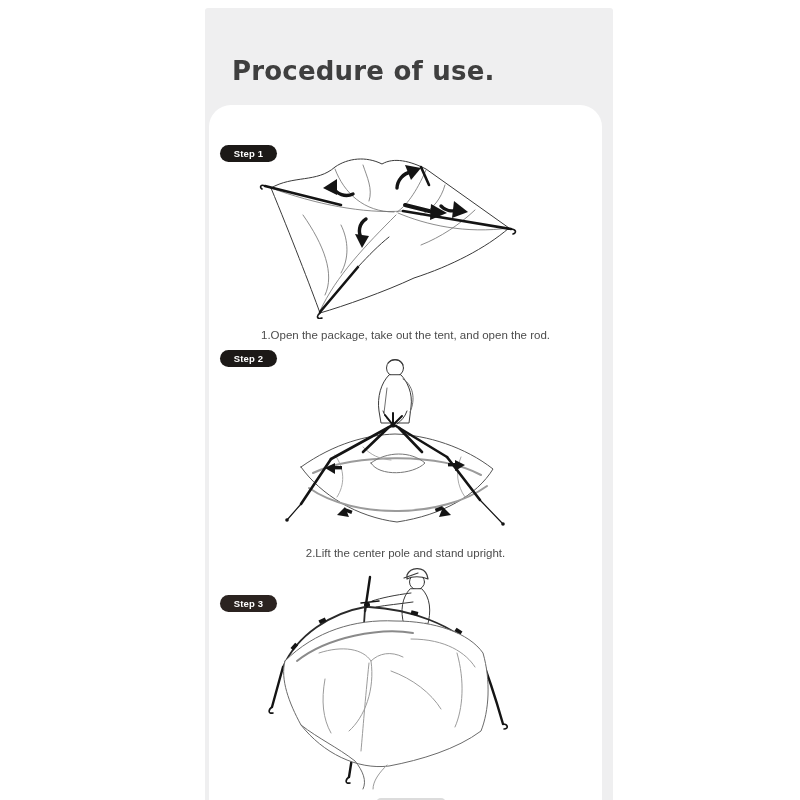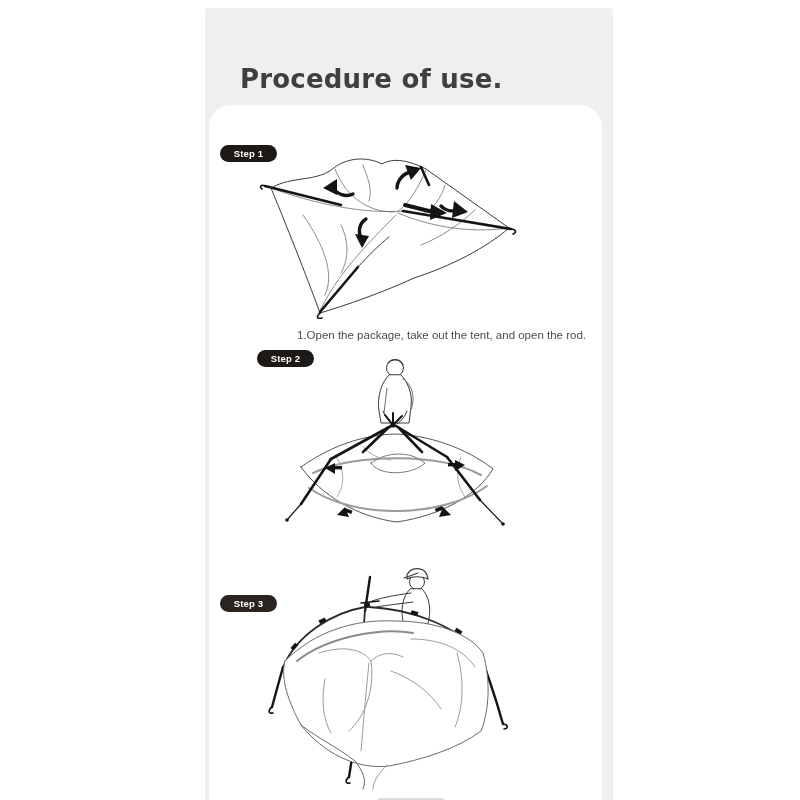--- a/index.html
+++ b/index.html
@@ -5,42 +5,42 @@
   html,body{margin:0;padding:0;}
   body{
     width:800px;height:800px;position:relative;background:#ffffff;
     font-family:"Liberation Sans",sans-serif;overflow:hidden;
   }
   .section{
     position:absolute;left:205px;top:8px;width:408px;height:792px;
     background:#efeff0;border-radius:3px 3px 0 0;
   }
   .section-title{
-    position:absolute;left:23px;top:42px;margin:12px;
+    position:absolute;left:23px;top:42px;margin:4px;
     font-family:"DejaVu Sans","Liberation Sans",sans-serif;
     font-size:26px;line-height:34px;font-weight:600;color:#3f3f3f;letter-spacing:0.2px;
   }
   .card{
     position:absolute;left:4px;top:97px;width:393px;height:695px;
     background:#ffffff;border-radius:22px 22px 0 0;overflow:hidden;
   }
   .badge{
     position:absolute;left:11px;width:57px;height:17px;
     background:#1c1917;border-radius:9px;color:#ffffff;
     font-size:9.5px;font-weight:bold;letter-spacing:0.2px;
     display:flex;align-items:center;justify-content:center;
   }
   .badge.b1{top:40px;}
-  .badge.b2{top:245px;margin-left:37px;}
+  .badge.b2{top:245px;}
   .badge.b3{top:490px;background:#2b2320;}
   .caption{
     position:absolute;left:0;width:100%;margin:0;text-align:center;
     font-size:11.5px;color:#4c4c4c;line-height:14px;
   }
-  .caption.c1{top:223px;padding-left:36px;}
+  .caption.c1{top:223px;}
   .caption.c2{top:441px;}
   .illus{position:absolute;}
   .illus.i1{left:36px;top:50px;}
   .illus.i2{left:66px;top:250px;}
   .illus.i3{left:52px;top:456px;}
   .next-peek{
     position:absolute;left:167px;top:693px;width:70px;height:10px;
     background:#9a9a9a;opacity:0.35;border-radius:5px 5px 0 0;
   }
 </style>
@@ -164,20 +164,21 @@
               <polygon points="62,160 70,152 74,162"></polygon>
               <rect x="70" y="153" width="8" height="3.4" transform="rotate(20 70 153)"></rect>
             </g>
           <g>
               <polygon points="176,160 168,152 164,162"></polygon>
               <rect x="160" y="151" width="8" height="3.4" transform="rotate(-20 168 153)"></rect>
             </g>
         </g>
       </g>
     </svg>
+    <p class="caption c2">2.Lift the center pole and stand upright.</p>
 
     <span class="badge b3">Step 3</span>
     <svg class="illus i3" width="266" height="240" viewBox="0 0 266 240">
       <g fill="none" stroke="#3a3a3a" stroke-width="1" stroke-linecap="round" stroke-linejoin="round">
 
         <g>
           <circle cx="156" cy="21" r="7.5" fill="#ffffff"></circle>
           <path d="M146,14 C150,5 163,6 166,14 L167,18 C160,15 151,15 146,18 Z" fill="#ffffff" stroke-width="1.2"></path>
           <path d="M143,17 L157,12" stroke-width="1.2"></path>
           <path d="M149,28 C141,36 139,50 143,64 L166,66 C171,50 169,36 161,28 Z" fill="#ffffff"></path>

